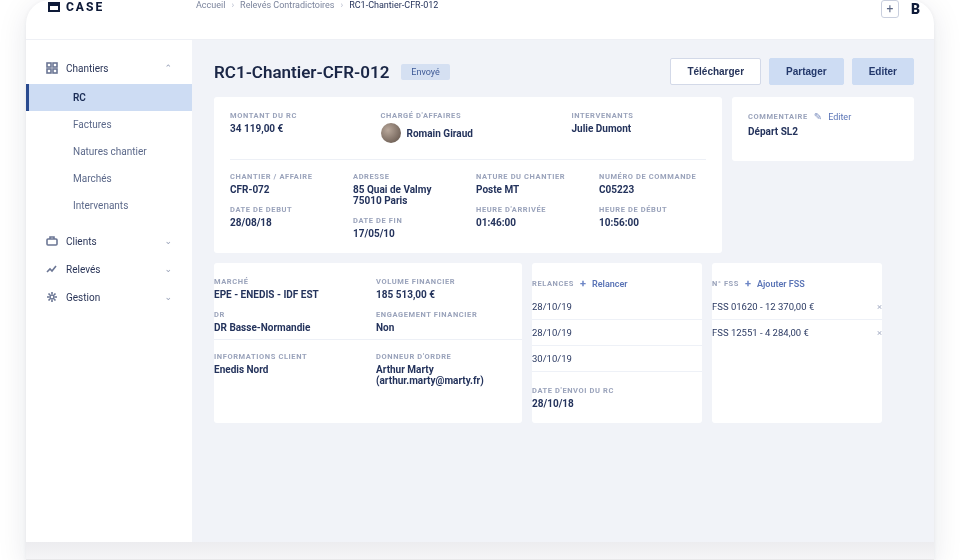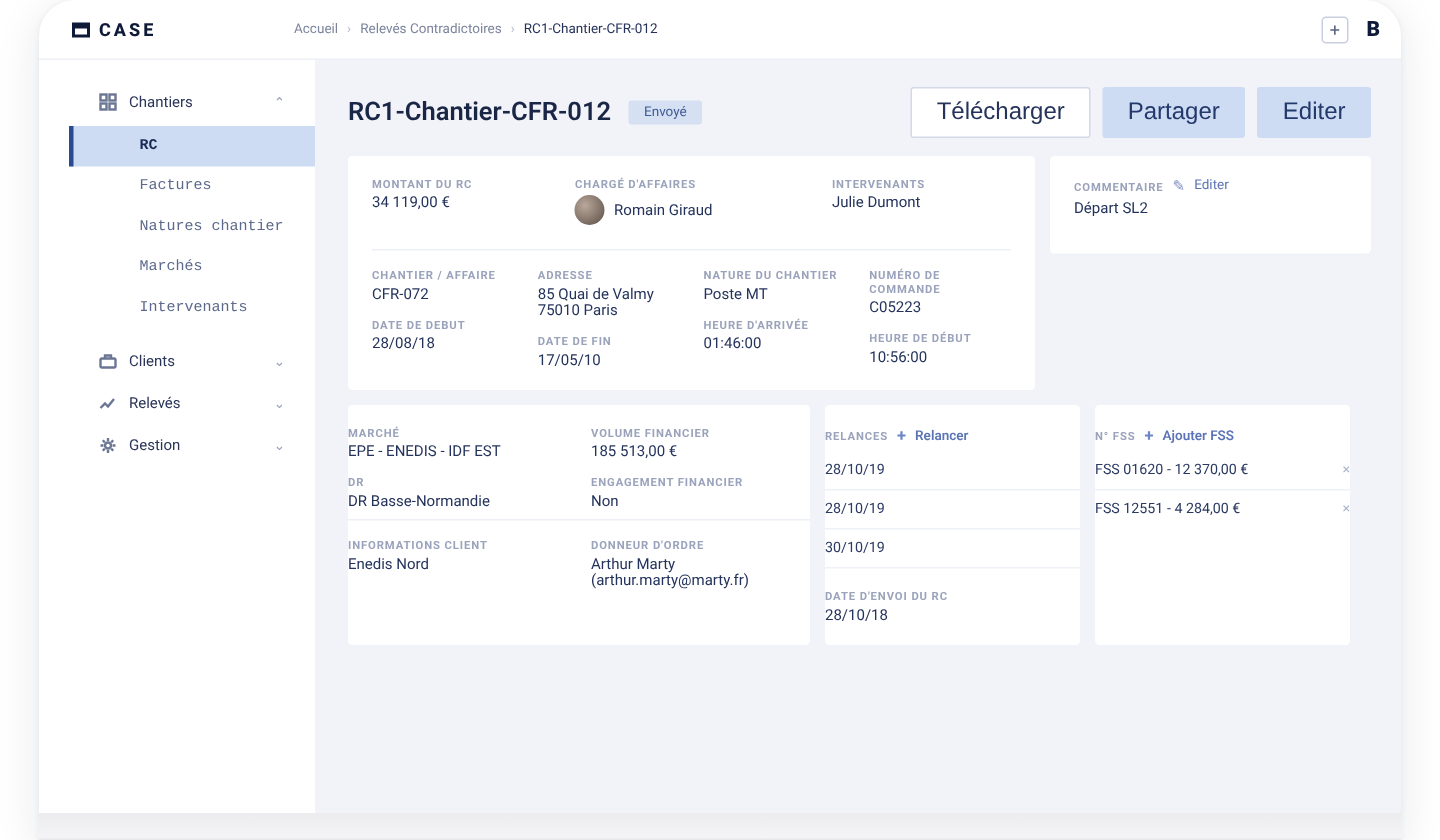--- a/index.html
+++ b/index.html
@@ -29,60 +29,60 @@
     border-radius: 10px 10px 16px 16px;
     box-shadow: 0 -1px 0 rgba(0,0,0,0.05) inset;
   }
 
   .app { display: flex; flex-direction: column; height: 100%; }
 
   
   .topbar {
     height: 40px;
     display: flex;
-    align-items: center;
+    align-items: flex-start;
     padding: 0 14px 0 22px;
     border-bottom: 1px solid #eef0f5;
   }
   .logo { display: flex; align-items: center; gap: 6px; font-weight: 800; letter-spacing: 2px; font-size: 12px; color: #0e1a38; width: 148px; }
   .logo .sq { width: 12px; height: 10px; border: 2px solid #0e1a38; border-top-width: 4px; display: inline-block; }
   .breadcrumb { color: #7b849c; font-size: 9px; display: flex; gap: 6px; align-items: center; }
   .breadcrumb .sep { color: #b6bccd; }
   .breadcrumb .cur { color: #25335b; }
   .top-actions { margin-left: auto; display: flex; gap: 12px; align-items: center; }
   .add-box { width: 18px; height: 18px; border: 1px solid #c9cfde; border-radius: 3px; display:flex; align-items:center; justify-content:center; color:#5a6684; font-size:12px; line-height:1;}
   .bold-b { font-weight: 900; font-size: 14px; color: #0e1a38; }
 
   .body { flex: 1; display: flex; min-height: 0; }
 
   
-  .sidebar { width: 184px; background: #fff; padding-top: 14px; font-size: 10px; color: #4b5877; padding-left: 20px; }
+  .sidebar { width: 166px; background: #fff; padding-top: 14px; font-size: 10px; color: #4b5877; }
   .side-parent { display: flex; align-items: center; gap: 8px; padding: 8px 20px; color: #2a3558; }
   .side-parent .chev { margin-left: auto; color: #98a1b8; font-size: 9px; }
-  .side-children { padding: 2px 0 8px 0; font-family: Liberation Mono, monospace; }
+  .side-children { padding: 2px 0 8px 0; }
   .side-child { padding: 8px 20px 8px 44px; color: #5c698a; cursor: pointer; border-left: 3px solid transparent; }
   .side-child.active { background: #cddcf3; color: #1a2c55; border-left-color: #2a4b8f; font-weight: 600; }
   .icn { width: 12px; height: 12px; display: inline-flex; align-items:center; justify-content:center; color:#6b7694; }
   .icn svg { width: 12px; height: 12px; stroke: currentColor; fill: none; stroke-width: 1.6; }
 
   
   .main { flex: 1; background: #f1f3f8; padding: 18px 20px 30px 22px; overflow: auto; }
   .header-row { display: flex; align-items: center; gap: 12px; margin-bottom: 12px; }
   .page-title { font-size: 17px; font-weight: 600; color: #1a2646; }
   .status-badge { background: #d5e0f2; color: #3f5a96; font-size: 9px; padding: 3px 10px; border-radius: 2px; }
   .header-actions { margin-left: auto; display: flex; gap: 8px; }
-  .btn { font-size: 16px; padding: 7px 16px; border-radius: 2px; border: 1px solid #d3d9e8; background: #fff; color: #26345b; cursor: pointer; font-weight: 400; }
+  .btn { font-size: 10px; padding: 7px 16px; border-radius: 2px; border: 1px solid #d3d9e8; background: #fff; color: #26345b; cursor: pointer; font-weight: 700; }
   .btn.alt { background: #cddcf3; border-color: #cddcf3; color: #23386b; }
 
   .cards-row { display: flex; gap: 10px; margin-bottom: 10px; align-items: flex-start; }
   .card { background: #fff; border-radius: 3px; padding: 14px 16px; font-size: 9px; color: #1a2646; }
   .card.big { flex: 1; }
-  .card.small { width: 214px; }
+  .card.small { width: 182px; }
   .label { color: #9aa3bb; font-size: 7.5px; letter-spacing: 0.6px; font-weight: 700; text-transform: uppercase; margin-bottom: 3px; }
-  .val { color: #24335c; font-size: 10px; margin-bottom: 10px; }
+  .val { color: #24335c; font-size: 10px; margin-bottom: 10px; font-weight: bold; }
   .grid4 { display: grid; grid-template-columns: repeat(4, 1fr); gap: 10px 16px; }
   .grid2 { display: grid; grid-template-columns: repeat(2, 1fr); gap: 10px 16px; }
   .grid3 { display: grid; grid-template-columns: repeat(3, 1fr); gap: 10px 16px; }
   .hr { border: none; border-top: 1px solid #edf0f6; margin: 6px 0 12px; }
 
   .avatar { width: 20px; height: 20px; border-radius: 50%; background: radial-gradient(circle at 35% 35%, #b9a89b, #5a4c43); display: inline-block; vertical-align: middle; margin-right: 6px; }
   .inline { display: flex; align-items: center; }
 
   .comment-head { display:flex; align-items:center; gap:6px; }
   .comment-head .edit { color:#5a74b6; font-size:9px; cursor:pointer; }

